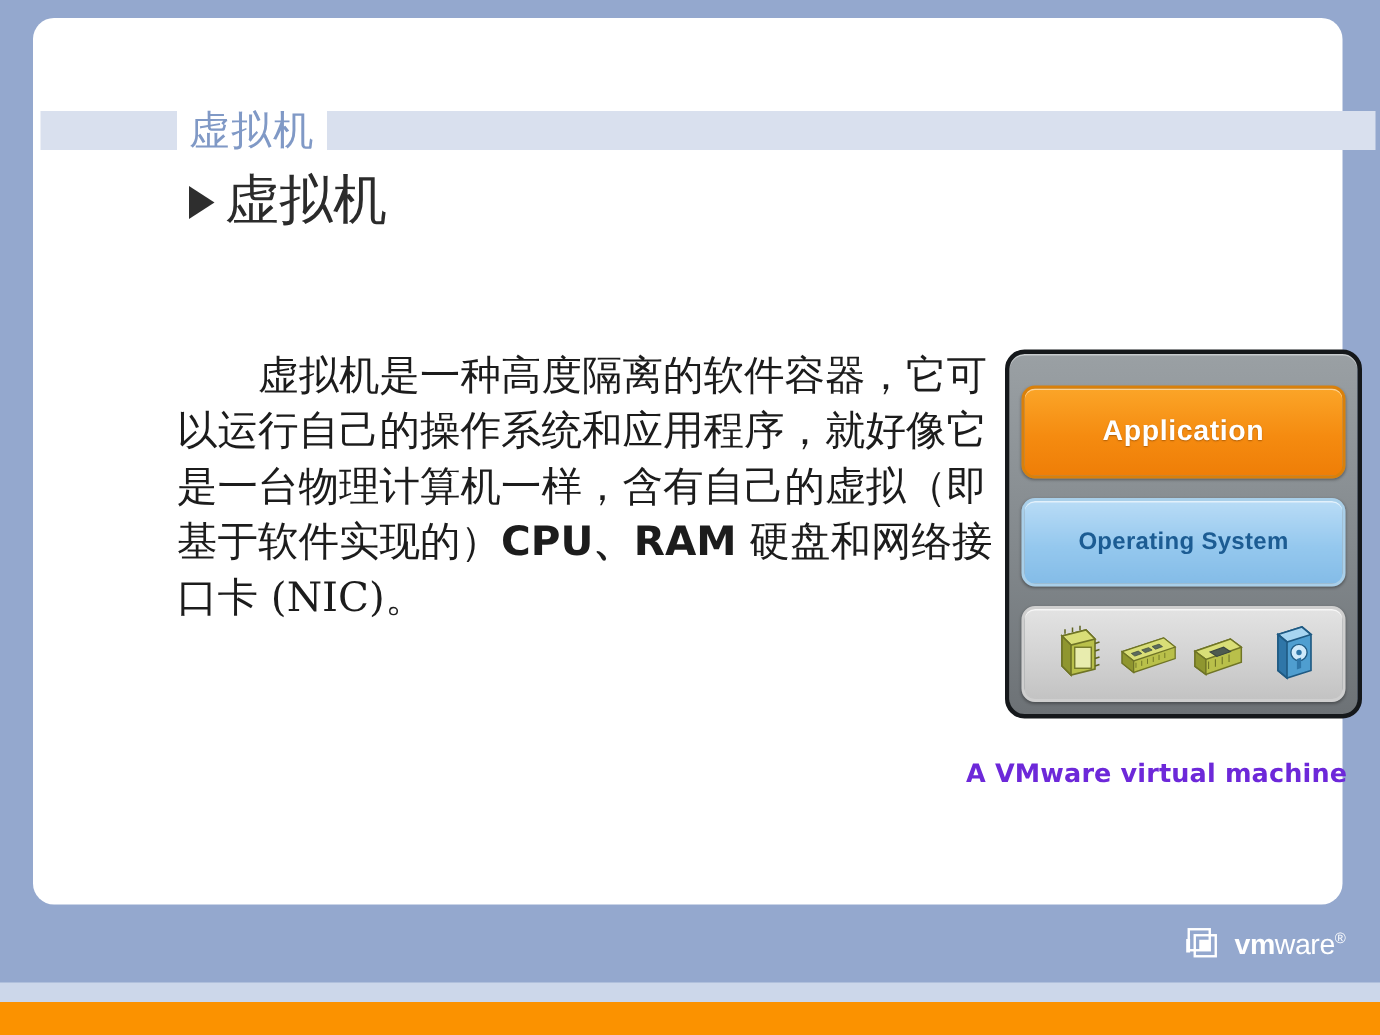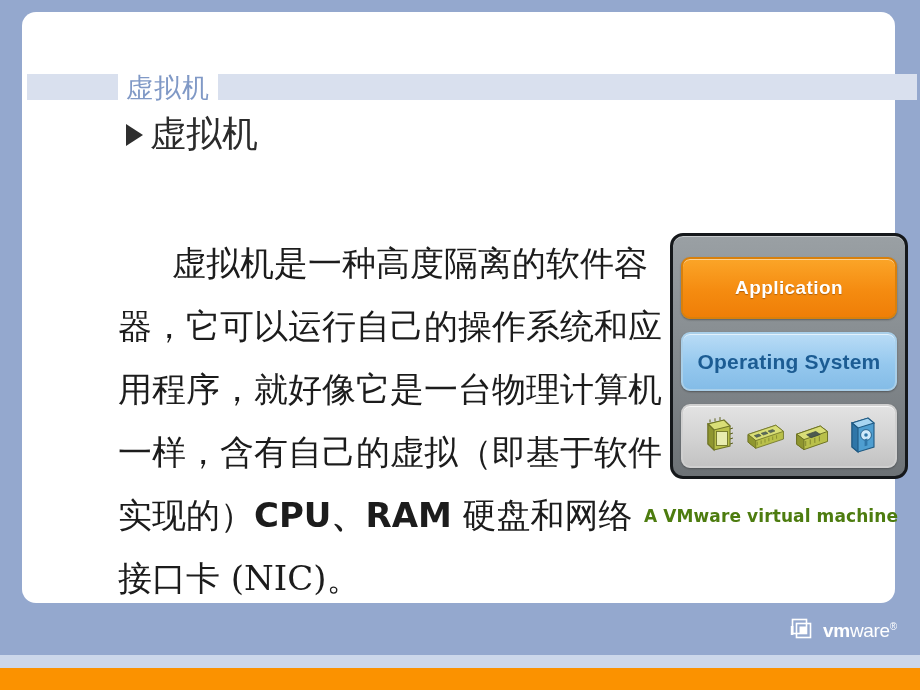--- a/index.html
+++ b/index.html
@@ -100,22 +100,22 @@
     white-space: nowrap;
   }
 
   
   #body-paragraph {
     position: absolute;
     left: 96px;
     top: 220px;
     width: 548px;
     font-family: "DejaVu Serif", "Liberation Serif", serif;
-    font-size: 34px;
-    line-height: 63px;
+    font-size: 27px;
+    line-height: 37px;
     color: #1c1c1c;
     text-indent: 54px;
     letter-spacing: 0px;
   }
   #body-paragraph .bold-run {
     font-family: "DejaVu Sans", "Liberation Sans", sans-serif;
     font-weight: bold;
   }
   #body-paragraph .tail-run {
     font-family: "DejaVu Serif", "Liberation Serif", serif;
@@ -170,21 +170,21 @@
     text-shadow: 0 1px 1px rgba(120,60,0,.55);
   }
   #vm-layer-os {
     height: 62px;
     background: linear-gradient(180deg, #b9dcf6 0%, #95c8ee 55%, #84bce7 100%);
     border: 2px solid #a9cfe9;
     box-shadow: inset 0 1px 0 rgba(255,255,255,.6), 0 1px 2px rgba(0,0,0,.35);
   }
   #vm-layer-os .vm-layer-label {
     color: #1c5c93;
-    font-size: 21px;
+    font-size: 16px;
     font-weight: bold;
     letter-spacing: .2px;
     text-align: center;
   }
   #vm-layer-hardware {
     height: 66px;
     background: linear-gradient(180deg, #e3e3e3 0%, #d2d2d2 55%, #c3c3c3 100%);
     border: 2px solid #cfcfcf;
     box-shadow: inset 0 1px 0 rgba(255,255,255,.7), 0 1px 2px rgba(0,0,0,.3);
     gap: 8px;
@@ -198,21 +198,21 @@
 
   
   #vm-caption {
     position: absolute;
     left: 622px;
     top: 494px;
     width: 250px;
     font-family: "DejaVu Sans", "Liberation Sans", sans-serif;
     font-size: 17px;
     font-weight: bold;
-    color: #4d7c0f;
+    color: #6d28d9;
     letter-spacing: .1px;
     white-space: nowrap;
   }
 
   
   #vmware-logo {
     position: absolute;
     left: 790px;
     top: 617px;
     display: flex;

